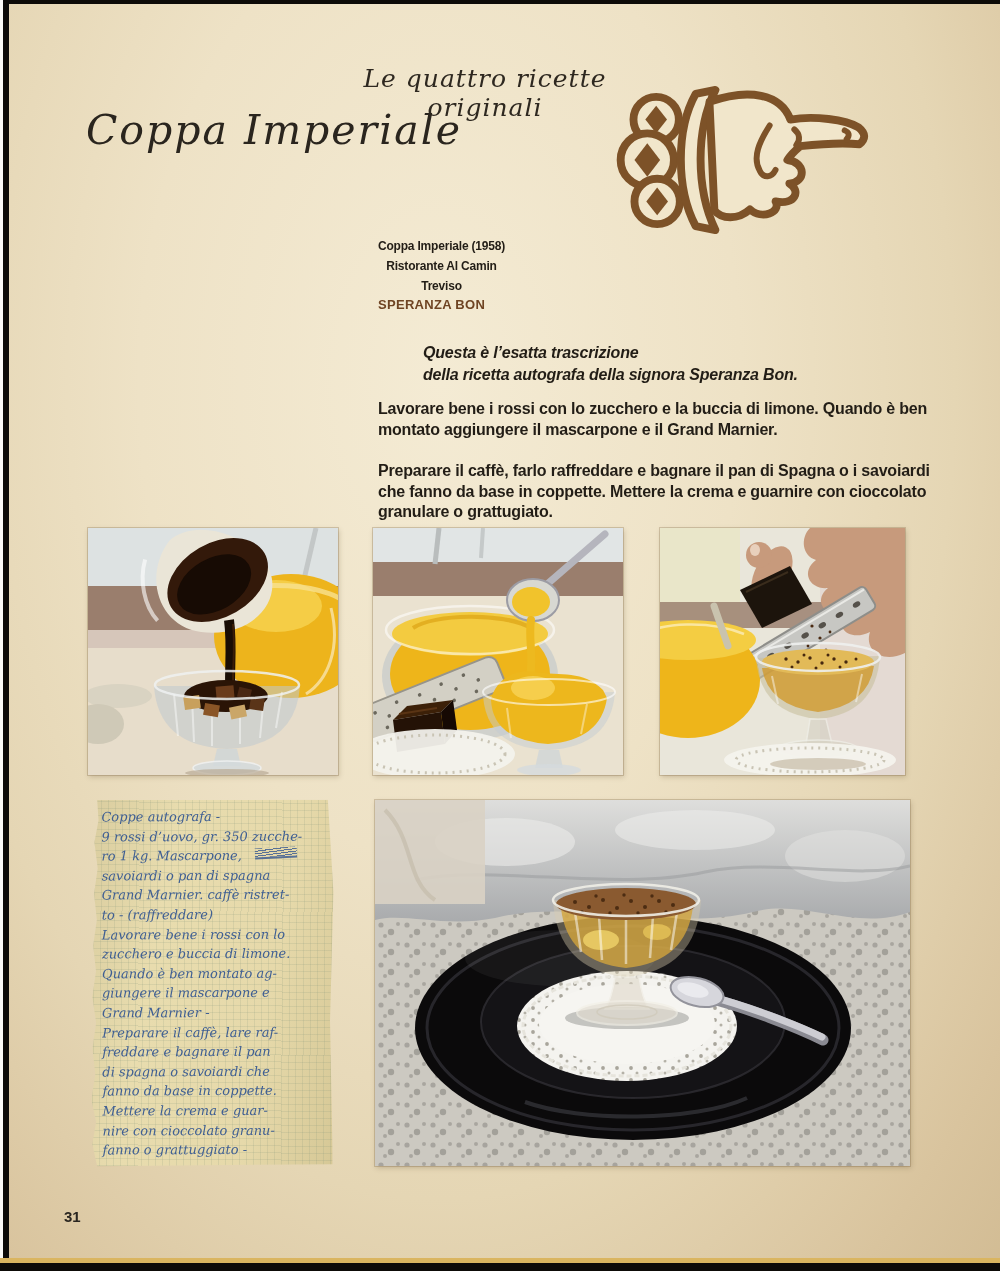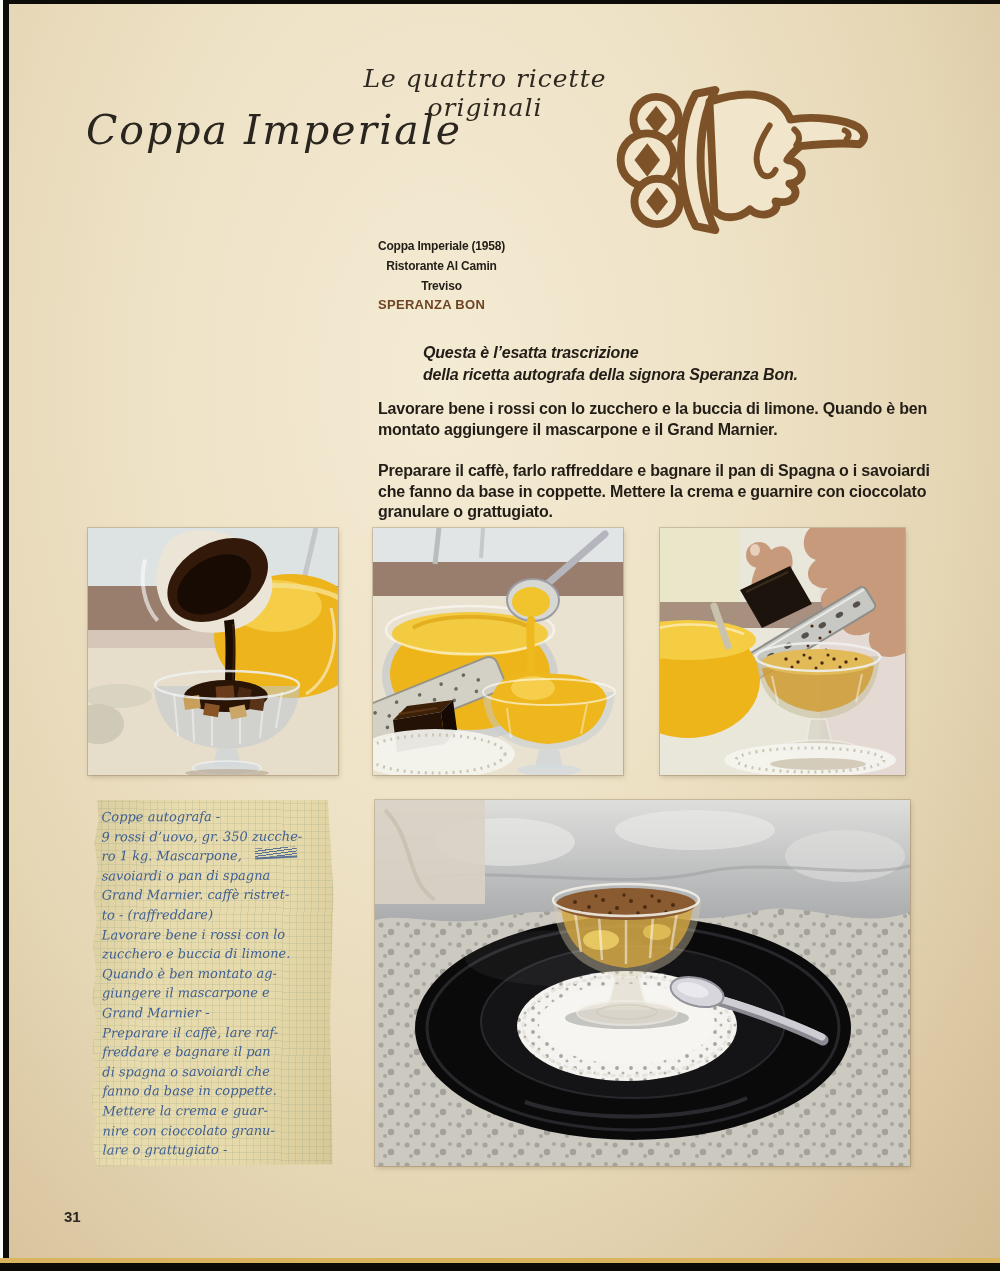--- a/index.html
+++ b/index.html
@@ -315,21 +315,21 @@
       <div class="note-line">zucchero e buccia di limone.</div>
       <div class="note-line">Quando è ben montato ag-</div>
       <div class="note-line">giungere il mascarpone e</div>
       <div class="note-line">Grand Marnier -</div>
       <div class="note-line">Preparare il caffè, lare raf-</div>
       <div class="note-line">freddare e bagnare il pan</div>
       <div class="note-line">di spagna o savoiardi che</div>
       <div class="note-line">fanno da base in coppette.</div>
       <div class="note-line">Mettere la crema e guar-</div>
       <div class="note-line">nire con cioccolato granu-</div>
-      <div class="note-line">lare o grattugiato -</div>
+      <div class="note-line">fanno o grattuggiato -</div>
     </div>
     <div class="scribble"></div>
   </div>
 
   <div class="photo p5">
     <svg viewBox="0 0 535 366" width="535" height="366">
       <defs>
         <pattern id="p5lace" width="26" height="20" patternUnits="userSpaceOnUse">
           <rect width="26" height="20" fill="#cbc8c0"></rect>
           <circle cx="6" cy="5" r="2.6" fill="#93908a"></circle>

